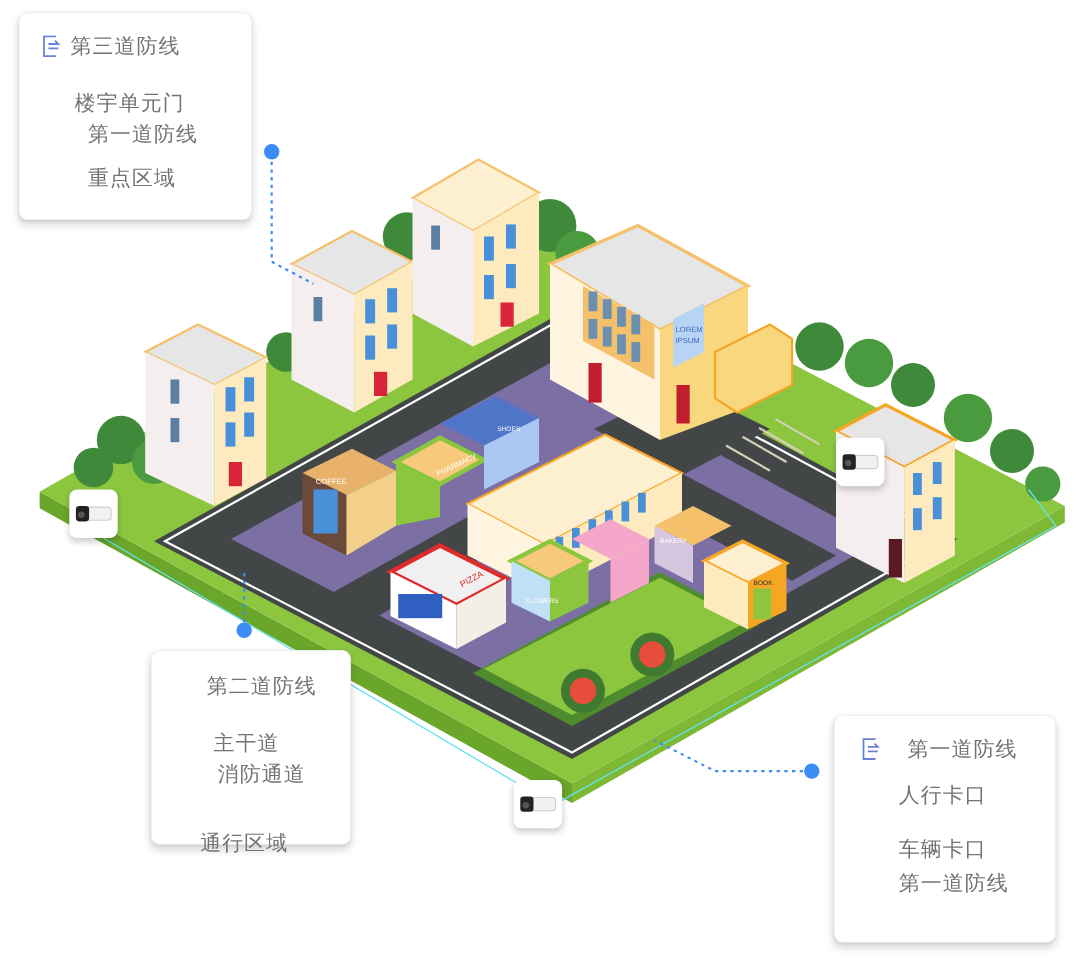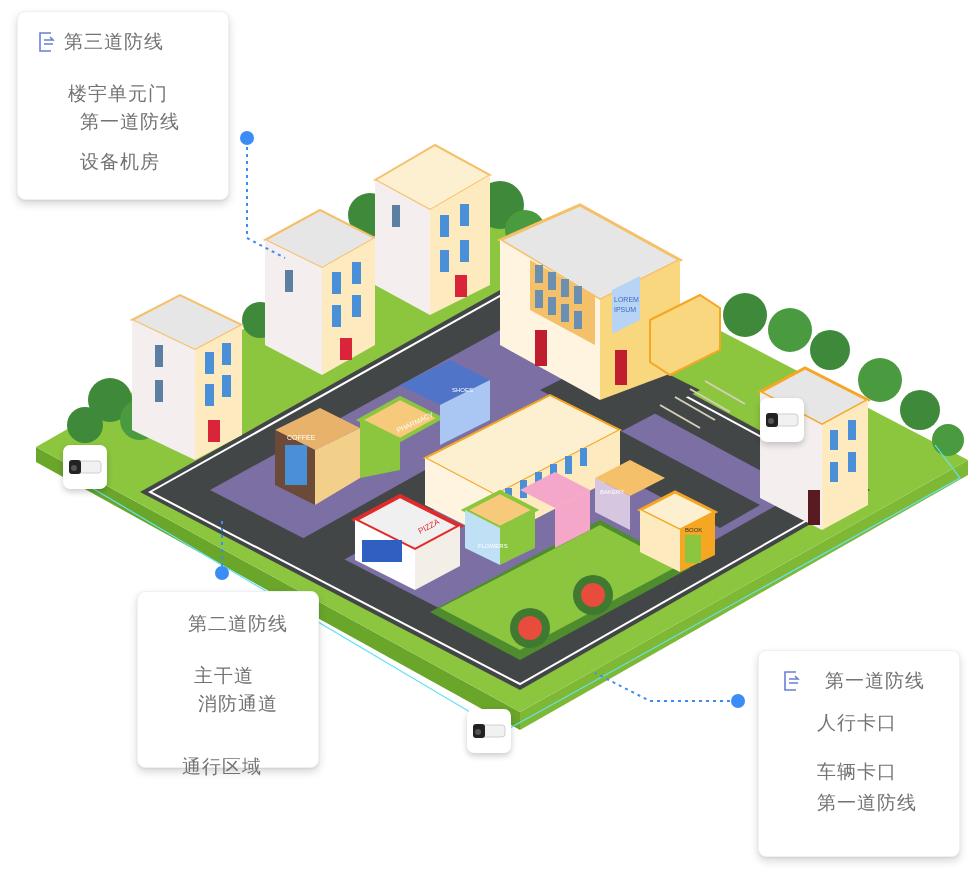--- a/index.html
+++ b/index.html
@@ -237,21 +237,21 @@
 <div class="card" id="card-third">
   <div class="line title" style="left:20px;top:17px;">
     <svg class="ico" viewBox="0 0 18 20">
       <path d="M13 1 H2 V19 H13" fill="none" stroke="#6b7fd7" stroke-width="1.6"></path>
       <path d="M6 8 H15 L12 5 M15 12 H6" fill="none" stroke="#6b7fd7" stroke-width="1.6"></path>
     </svg>
     <span>第三道防线</span>
   </div>
   <div class="line" style="left:50px;top:69px;">楼宇单元门</div>
   <div class="line" style="left:62px;top:97px;">第一道防线</div>
-  <div class="line" style="left:62px;top:137px;">设备机房</div>
+  <div class="line" style="left:62px;top:137px;">重点区域</div>
 </div>
 
 <div class="card" id="card-second">
   <div class="line" style="left:50px;top:19px;">第二道防线</div>
   <div class="line" style="left:56px;top:59px;margin-top:12px;">主干道</div>
   <div class="line" style="left:60px;top:99px;">消防通道</div>
   <div class="line" style="left:44px;top:139px;margin-top:23px;">通行区域</div>
 </div>
 
 <div class="card" id="card-first">

